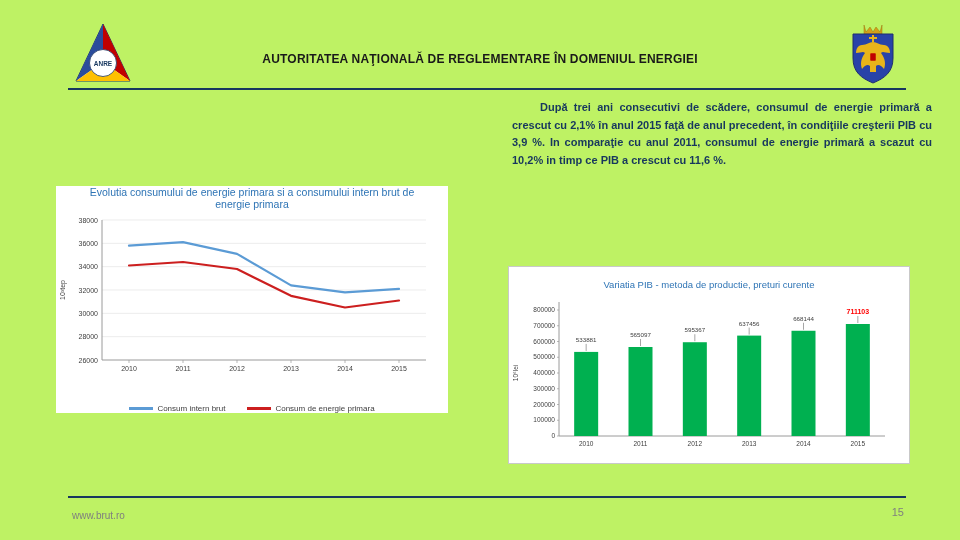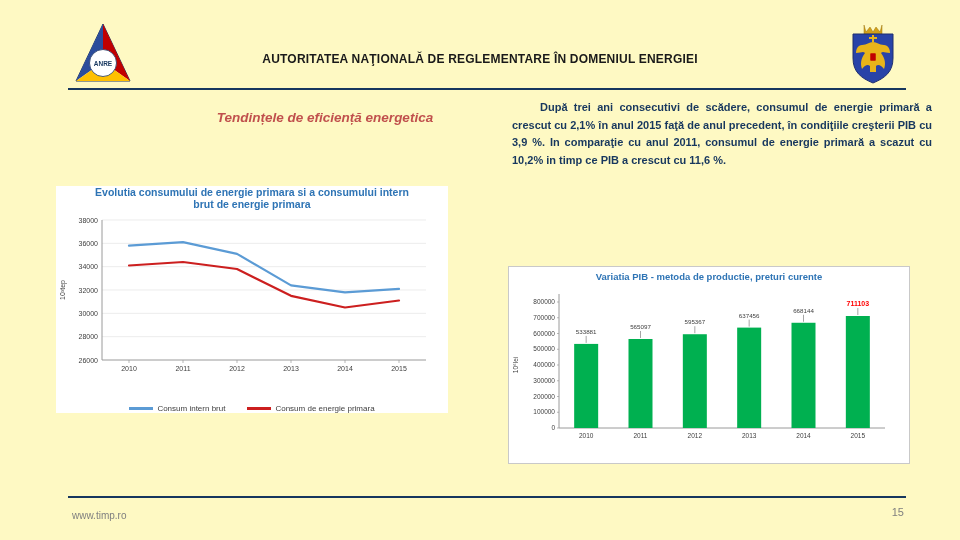--- a/index.html
+++ b/index.html
@@ -1,18 +1,18 @@
 <!DOCTYPE html>
 <html><head>
 <meta charset="utf-8">
 <style>
   * { box-sizing: border-box; }
   html, body { margin: 0; padding: 0; background: #ffffff; }
   .slide {
-    position: relative; width: 960px; height: 540px; background: #fef9c3;
+    position: relative; width: 960px; height: 540px; background: #bef264;
     font-family: "Liberation Sans", sans-serif; overflow: hidden;
   }
   svg { font-family: "Liberation Sans", sans-serif; }
 
   .anre-logo { position: absolute; left: 74px; top: 22px; }
   .coa { position: absolute; left: 845px; top: 20px; }
 
   .header-title {
     position: absolute; left: 150px; right: 150px; top: 52px;
     text-align: center; font-weight: bold; font-size: 12px; color: #1a1a1a;
@@ -24,26 +24,26 @@
     position: absolute; left: 130px; top: 110px; width: 390px; text-align: center;
     font-size: 13.5px; font-weight: bold; font-style: italic; color: #C0504D;
   }
   .paragraph {
     position: absolute; left: 512px; top: 99px; width: 420px;
     font-size: 11px; font-weight: bold; color: #17375E;
     text-align: justify; line-height: 1.6; text-indent: 28px;
   }
 
   .line-chart-block { position: absolute; left: 56px; top: 186px; width: 392px; background: #fff; }
-  .chart-title { text-align: center; font-weight: bold; color: #2E74B5; }
+  .chart-title { text-align: center; font-weight: normal; color: #2E74B5; }
   .line-chart-block .chart-title { font-size: 10.5px; padding: 0 28px; margin-bottom: 2px; }
 
   .bar-chart-block {
     position: absolute; left: 508px; top: 266px; width: 402px; height: 198px;
-    border: 1px solid #c9c9c9; background: #fff; padding-top: 4px;
+    border: 1px solid #c9c9c9; background: #fff; padding-top: 12px;
   }
   .bar-chart-block .chart-title { font-size: 9.5px; margin-bottom: 0; }
 
   .chart-legend {
     display: flex; justify-content: center; gap: 22px; align-items: center;
     font-size: 8px; color: #404040; margin-top: 18px;
   }
   .legend-item { display: flex; align-items: center; }
   .legend-swatch { display: inline-block; width: 24px; height: 2.5px; margin-right: 4px; }
 
@@ -75,21 +75,20 @@
       <path d="M8,14 H48 V38 C48,52 40,58 28,63 C16,58 8,52 8,38 Z" fill="#2843A8" stroke="#1F2F6E" stroke-width="1"></path>
       <rect x="27" y="15" width="2" height="7" fill="#E8B41A"></rect>
       <rect x="24" y="17" width="8" height="2" fill="#E8B41A"></rect>
       <path d="M28,22 C24,22 22,25 17,25 C13,25 11,29 11,33 C16,33 18,31 20,33 C16,38 15,44 17,49 C20,45 23,44 25,46 L25,52 H31 L31,46 C33,44 36,45 39,49 C41,44 40,38 36,33 C38,31 40,33 45,33 C45,29 43,25 39,25 C34,25 32,22 28,22 Z" fill="#E8B41A"></path>
       <rect x="25" y="33" width="6" height="8" rx="1" fill="#C00000" stroke="#E8B41A" stroke-width="0.5"></rect>
     </svg>
   </div>
 
   <div class="header-rule"></div>
 
-  <div class="left-heading">Tendințele de eficiență energetica</div>
 
   <div class="paragraph">După trei ani consecutivi de scădere, consumul de energie primară a crescut cu 2,1% în anul 2015 faţă de anul precedent, în condiţiile creşterii PIB cu 3,9 %. In comparaţie cu anul 2011, consumul de energie primară a scazut cu 10,2% in timp ce PIB a crescut cu 11,6 %.</div>
 
   <div class="line-chart-block">
     <div class="chart-title">Evolutia consumului de energie primara si a consumului intern brut de energie primara</div>
     <div id="line-chart-canvas"><svg width="386" height="170" viewBox="0 0 386 170">
           <line x1="46" y1="148" x2="370" y2="148" stroke="#9a9a9a" stroke-width="1"></line>
           <text x="42" y="150.5" font-size="7" fill="#404040" text-anchor="end">26000</text>
           <line x1="46" y1="124.66666666666667" x2="370" y2="124.66666666666667" stroke="#e4e4e4" stroke-width="0.7"></line>
           <text x="42" y="127.16666666666667" font-size="7" fill="#404040" text-anchor="end">28000</text>
@@ -177,16 +176,16 @@
           <line x1="294.5" y1="32.76732" x2="294.5" y2="39.76732" stroke="#7f7f7f" stroke-width="0.7"></line>
           <text x="294.5" y="30.767319999999998" font-size="6.2" fill="#404040" text-anchor="middle">668144</text>
           <rect x="336.83333333333337" y="34.00127749999999" width="24" height="111.99872250000001" fill="#00B050"></rect>
           <text x="348.83333333333337" y="156" font-size="6.5" fill="#404040" text-anchor="middle">2015</text>
           <line x1="348.83333333333337" y1="26.001277499999993" x2="348.83333333333337" y2="33.00127749999999" stroke="#7f7f7f" stroke-width="0.7"></line>
           <text x="348.83333333333337" y="24.001277499999993" font-size="7" fill="#FF0000" text-anchor="middle" font-weight="bold">711103</text>
         </svg></div>
   </div>
 
   <div class="footer-rule"></div>
-  <div class="footer-site">www.timp.ro</div>
+  <div class="footer-site">www.brut.ro</div>
   <div class="footer-page">15</div>
 
 </div>
 
 </body></html>

